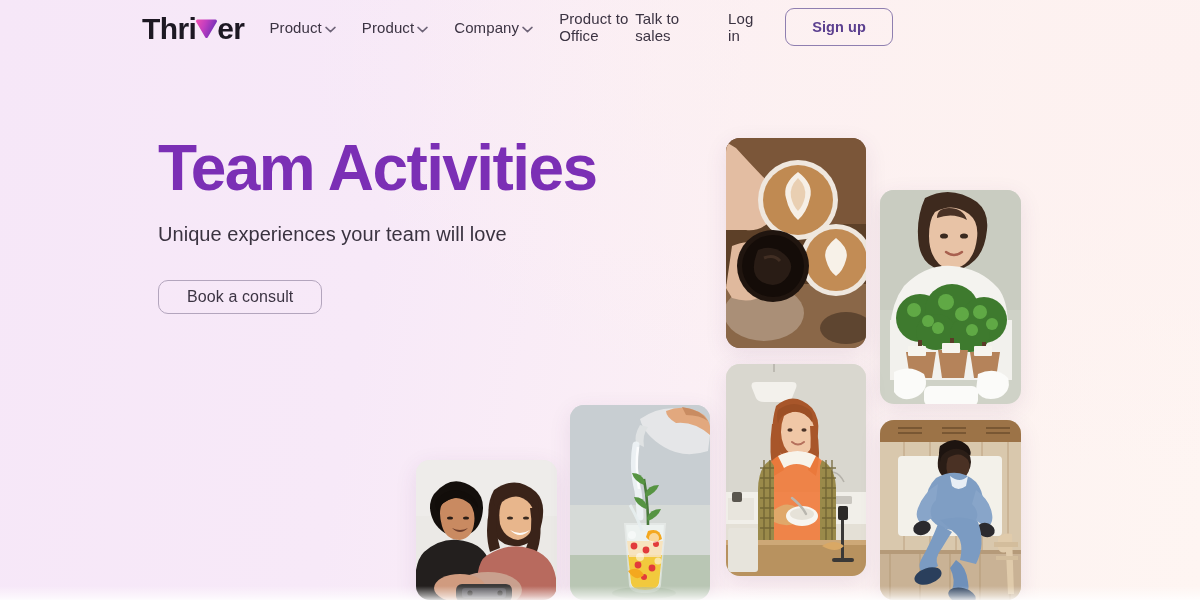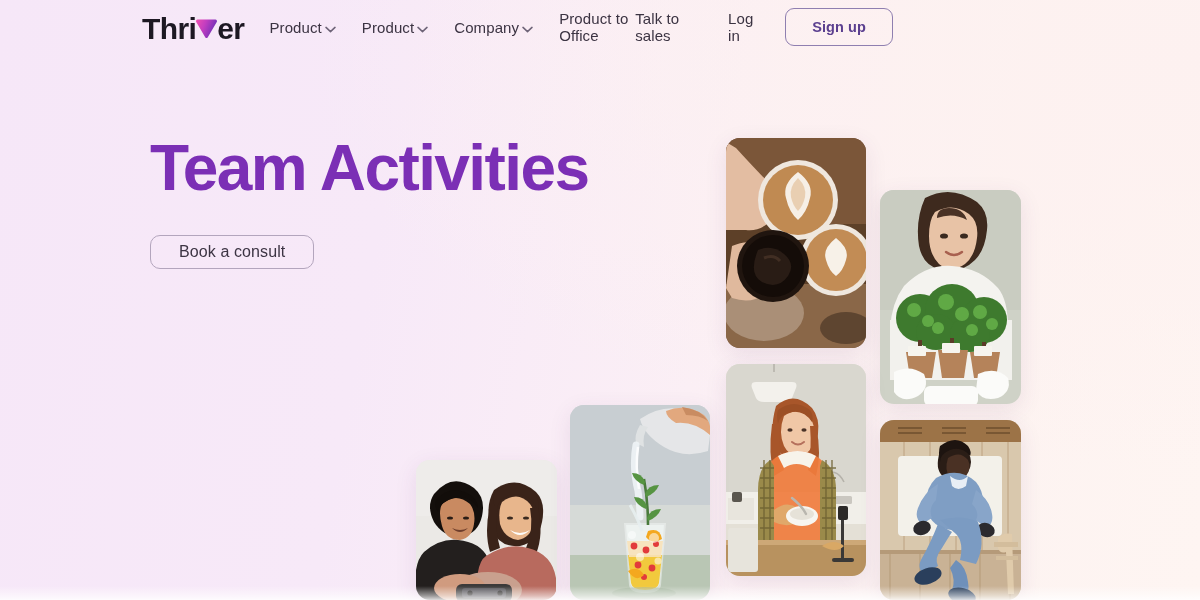--- a/index.html
+++ b/index.html
@@ -40,21 +40,21 @@
     display:flex; align-items:center; gap:22px;
   }
   .nav-text-btn { font-size:15px; color:#3b3342; cursor:pointer; letter-spacing:0.1px; }
   .signup-btn {
     border:1.3px solid #8f7fb0; border-radius:9px;
     padding:10px 26px; font-size:14.5px; font-weight:700;
     color:#5b3f8f; background:transparent; cursor:pointer;
     letter-spacing:0.1px; white-space:nowrap;text-align:center;
   }
   
-  .hero { position:absolute; left:150px; top:136px; width:470px; }
+  .hero { position:absolute; left:158px; top:136px; width:470px; }
   .hero h1 {
     font-size:64px; line-height:1.02; font-weight:700;
     color:#7b2fb5; letter-spacing:-1.6px;
   }
   .hero .sub {
     margin-top:22px; font-size:20px; color:#3a3340; letter-spacing:0.05px;
   }
   .cta-row { margin-top:34px; display:flex; align-items:center; gap:22px; }
   .btn-primary {
     background:#4f2a7f; color:#ffffff; border:none; border-radius:10px;
@@ -138,20 +138,21 @@
 
     <div class="nav-right">
       <span class="nav-text-btn">Talk to sales</span>
       <span class="nav-text-btn">Log in</span>
       <button class="signup-btn">Sign up</button>
     </div>
   </nav>
 
   <div class="hero">
     <h1>Team Activities</h1>
+    <div class="sub">Unique experiences your team will love</div>
     <div class="cta-row">
       <button class="btn-secondary">Book a consult</button>
     </div>
   </div>
 
   <div class="collage">
 
     <div class="card" style="left:726px; top:138px; width:140px; height:210px;">
       <svg viewBox="0 0 140 210" preserveAspectRatio="xMidYMid slice" role="img">
         <rect width="140" height="210" fill="#6e4e36"></rect>

